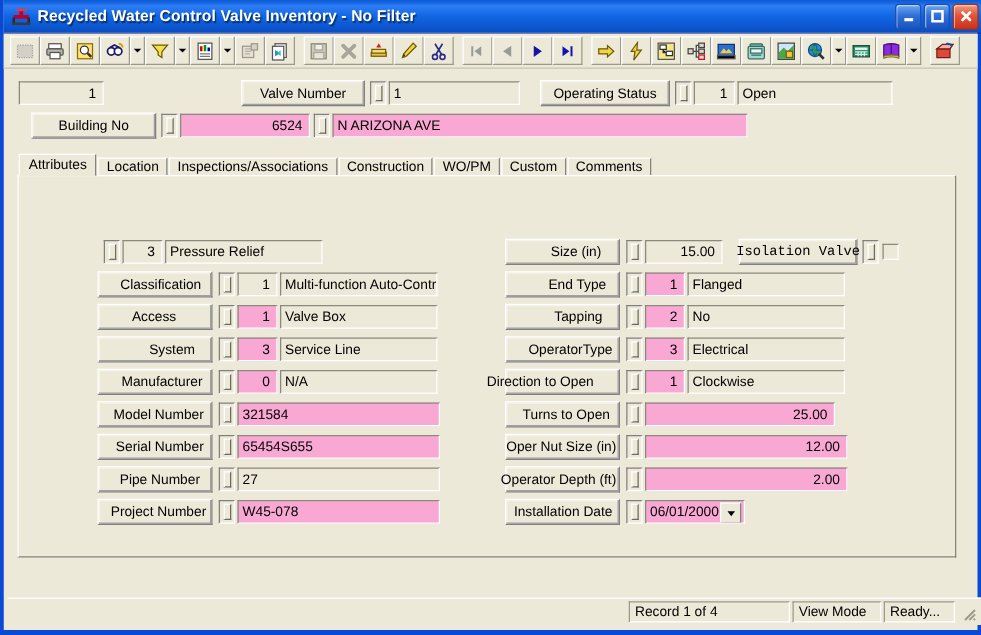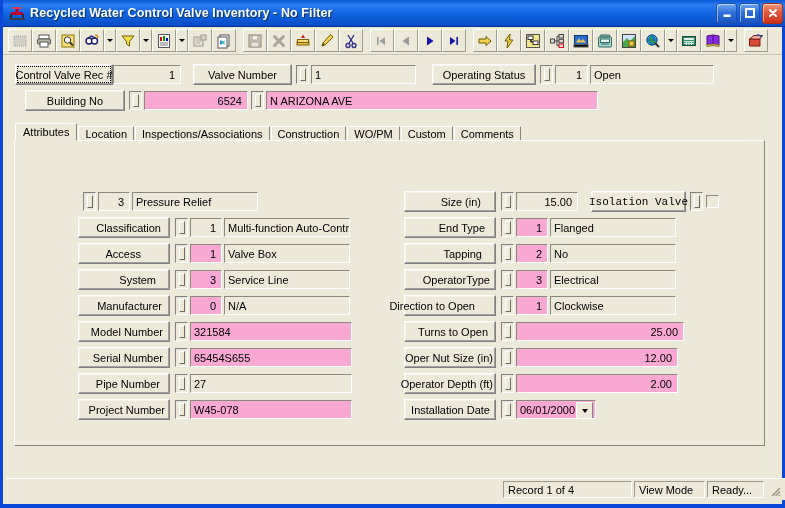--- a/index.html
+++ b/index.html
@@ -398,21 +398,20 @@
         <path d="M1.5 6 H12 V13 H1.5 Z" fill="#d94a3a" stroke="#7a1c10"></path>
         <path d="M1.5 6 L6 2.5 H14.5 L12 6 Z" fill="#f2b0a4" stroke="#7a1c10"></path>
         <path d="M9 2 a4 3 0 0 1 4.5 2" stroke="#1a4fa8" stroke-width="1.5" fill="none"></path>
       </svg>
     </div>
   </div>
 
   <div id="header-area">
 
     <div class="fld-row" style="left:9px;top:6px;">
-      <div class="lbl-btn focused" style="width:98px;">Control Valve Rec #</div>
       <div class="inp num" style="width:68px;">1</div>
     </div>
 
     <div class="fld-row" style="left:187px;top:6px;">
       <div class="lbl-btn" style="width:99px;">Valve Number</div>
       <div class="spin" style="margin-left:4px;">
           <b></b>
         </div>
       <div class="inp" style="width:105px;margin-left:2px;">1</div>
     </div>
@@ -574,21 +573,21 @@
         </div>
       <div class="inp num white" style="width:32px;margin-left:2px;">1</div>
       <div class="inp" style="width:126px;margin-left:2px;">Clockwise</div>
     </div>
 
     <div class="frow" style="left:389px;top:180px;">
       <div class="lbl-btn" style="width:92px;justify-content:flex-end;padding-right:7px;">Turns to Open</div>
       <div class="spin" style="margin-left:5px;">
           <b></b>
         </div>
-      <div class="inp num white" style="width:168px;margin-left:2px;">25.00</div>
+      <div class="inp num white" style="width:152px;margin-left:2px;">25.00</div>
     </div>
 
     <div class="frow" style="left:389px;top:206px;">
       <div class="lbl-btn" style="width:92px;justify-content:flex-end;padding-right:2px;">Oper Nut Size (in)</div>
       <div class="spin" style="margin-left:5px;">
           <b></b>
         </div>
       <div class="inp num white" style="width:162px;margin-left:2px;">12.00</div>
     </div>
 

